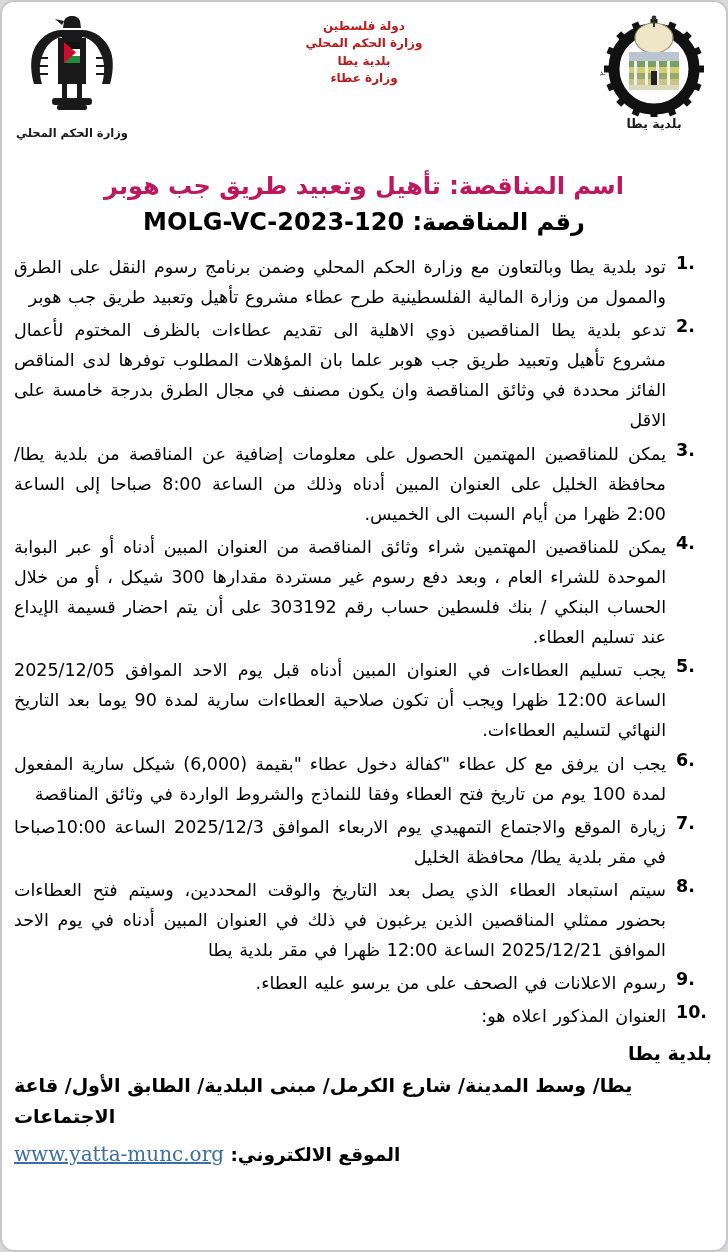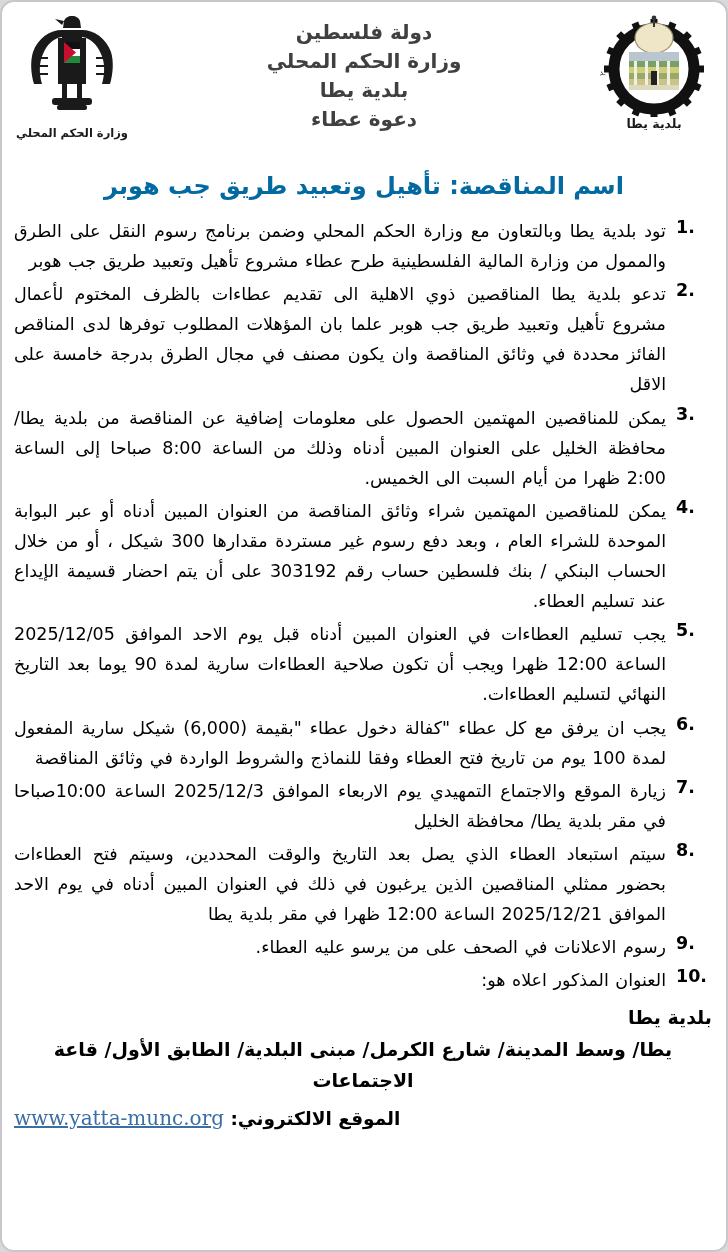--- a/index.html
+++ b/index.html
@@ -48,37 +48,37 @@
     letter-spacing: 0.5px;
     margin-top: -2px;
   }
   .logo-right .logo-caption { font-size: 11.5px; margin-top: 8px; }
 
   .head-titles {
     text-align: center;
     padding-top: 12px;
   }
   .head-titles .ht {
-    font-size: 20px;
-    font-weight: 700;
-    color: #404040;
+    font-size: 12px;
+    font-weight: 700;
+    color: #b91c1c;
     line-height: 1.45;
     letter-spacing: -0.2px;
   }
 
   
   .tender-title-block {
     text-align: center;
     margin-top: 6px;
     padding: 0 14px;
   }
   .tender-title-block .tt {
     font-size: 24px;
     font-weight: 700;
-    color: #0369a1;
+    color: #be185d;
     line-height: 1.5;
     letter-spacing: -0.3px;
   }
   .tender-no {
     font-size: 24px;
     font-weight: 700;
     color: #000;
     line-height: 1.5;
     direction: rtl;
     unicode-bidi: isolate;
@@ -127,21 +127,21 @@
     font-size: 19px;
     font-weight: 700;
     color: #000;
     text-align: right;
     margin: 6px 0 6px 0;
   }
   .address-line {
     font-size: 19px;
     font-weight: 700;
     color: #000;
-    text-align: center;
+    text-align: left;
     line-height: 1.6;
     margin-bottom: 6px;
   }
   .contact-row {
     text-align: left;
     font-size: 18.5px;
     font-weight: 700;
     color: #000;
     line-height: 1.75;
     margin-bottom: 1px;
@@ -253,26 +253,27 @@
           </g>
         </svg>
       </div>
       <div class="logo-caption">وزارة الحكم المحلي</div>
     </div>
 
     <div class="head-titles">
       <div class="ht">دولة فلسطين</div>
       <div class="ht">وزارة الحكم المحلي</div>
       <div class="ht">بلدية يطا</div>
-      <div class="ht">دعوة عطاء</div>
+      <div class="ht">وزارة عطاء</div>
     </div>
   </div>
 
   <div class="tender-title-block">
     <div class="tt">اسم المناقصة: تأهيل وتعبيد طريق جب هوبر</div>
+    <div class="tender-no">رقم المناقصة: MOLG-VC-2023-120</div>
   </div>
 
   <div class="clauses">
 
     <div class="clause">
       <div class="clause-num">1.</div>
       <div class="clause-text">تود بلدية يطا وبالتعاون مع وزارة الحكم المحلي وضمن برنامج رسوم النقل على الطرق والممول من وزارة المالية الفلسطينية طرح عطاء مشروع تأهيل وتعبيد طريق جب هوبر</div>
     </div>
 
     <div class="clause">

